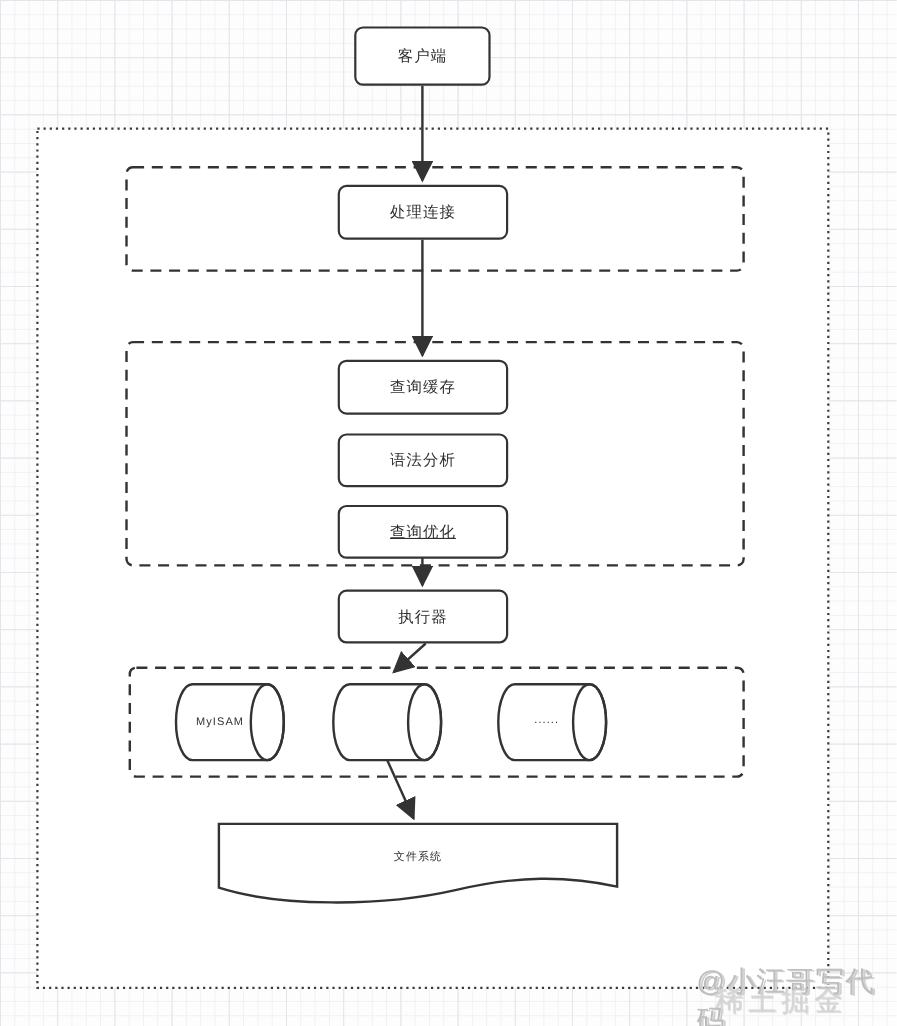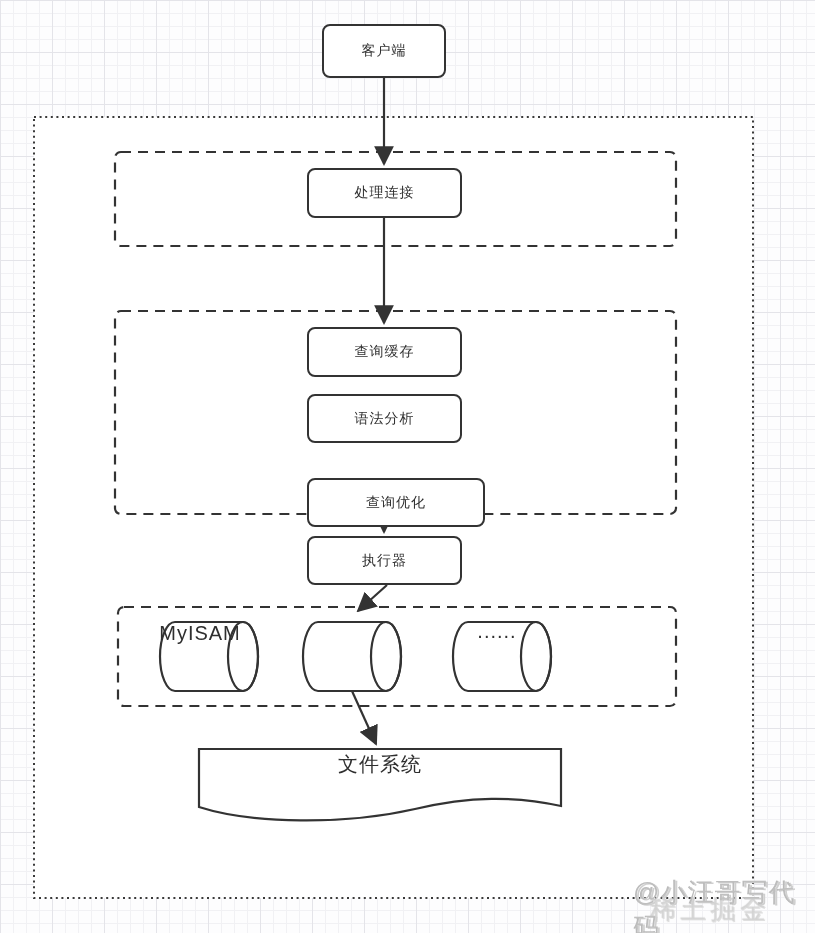--- a/index.html
+++ b/index.html
@@ -22,22 +22,22 @@
     position:absolute;z-index:2;
     box-sizing:border-box;
     background:#fff;
     border:2px solid #333;
     border-radius:8px;
     display:flex;align-items:center;justify-content:center;
     font-size:14px;letter-spacing:1px;
   }
   .lbl{
     position:absolute;z-index:3;
-    display:flex;align-items:flex-start;justify-content:center;
-    font-size:20px;letter-spacing:1px;
+    display:flex;align-items:center;justify-content:center;
+    font-size:10px;letter-spacing:1px;
   }
   .watermark{
     position:absolute;z-index:4;
     left:626px;top:872px;width:190px;height:44px;
     pointer-events:none;
   }
   .wm-ghost{
     position:absolute;left:24px;top:20px;
     font-size:26px;letter-spacing:4px;
     color:transparent;
@@ -103,21 +103,21 @@
   </div>
 
   <div class="node" style="left:307px;top:394px;width:155px;height:49px;">
     <span>语法分析</span>
   </div>
 
   <div class="node" style="left:307px;top:327px;width:155px;height:50px;">
     <span>查询缓存</span>
   </div>
 
-  <div class="node" style="left:307px;top:478px;width:178px;height:49px;">
+  <div class="node" style="left:307px;top:459px;width:155px;height:49px;text-decoration:underline;">
     <span>查询优化</span>
   </div>
 
   <div class="node" style="left:307px;top:536px;width:155px;height:49px;">
     <span>执行器</span>
   </div>
 
   <div class="lbl" style="left:158px;top:622px;width:84px;height:69px;">
     <span>MyISAM</span>
   </div>

